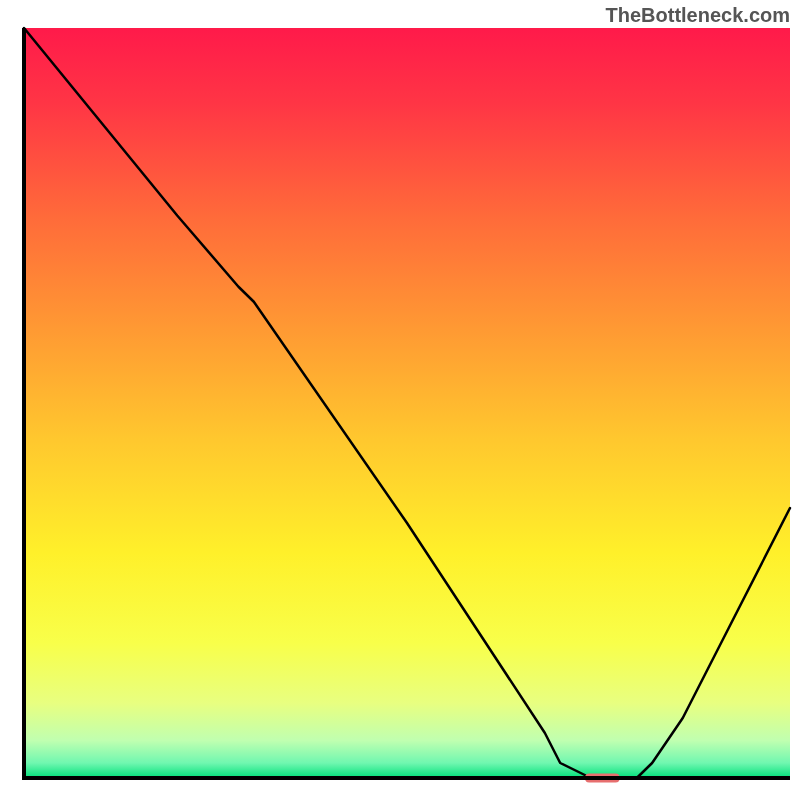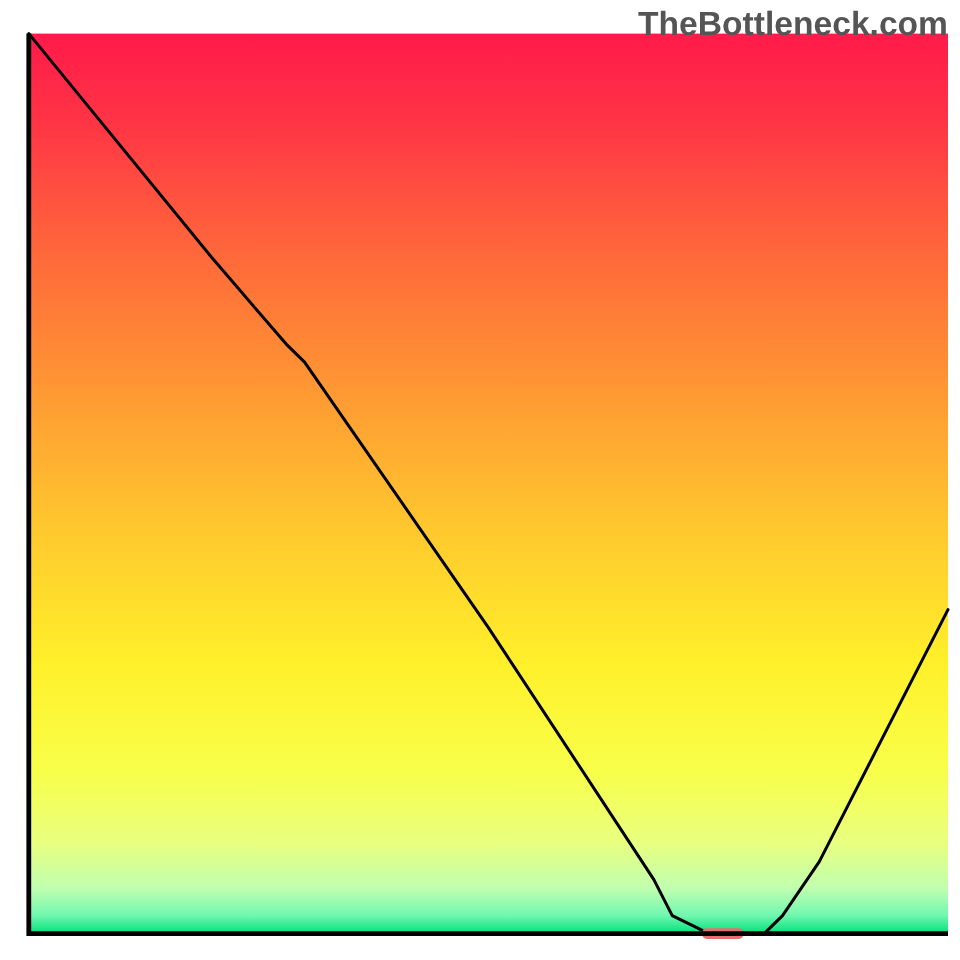--- a/index.html
+++ b/index.html
@@ -12,21 +12,21 @@
   }
   .chart-container {
     position: relative;
     width: 800px;
     height: 800px;
   }
   .watermark {
     position: absolute;
     top: 4px;
     right: 10px;
-    font-size: 28px;
+    font-size: 20px;
     font-weight: bold;
     color: #555;
     z-index: 10;
     margin-left: 35px;
   }
   svg {
     display: block;
   }
 </style>
 </head>

